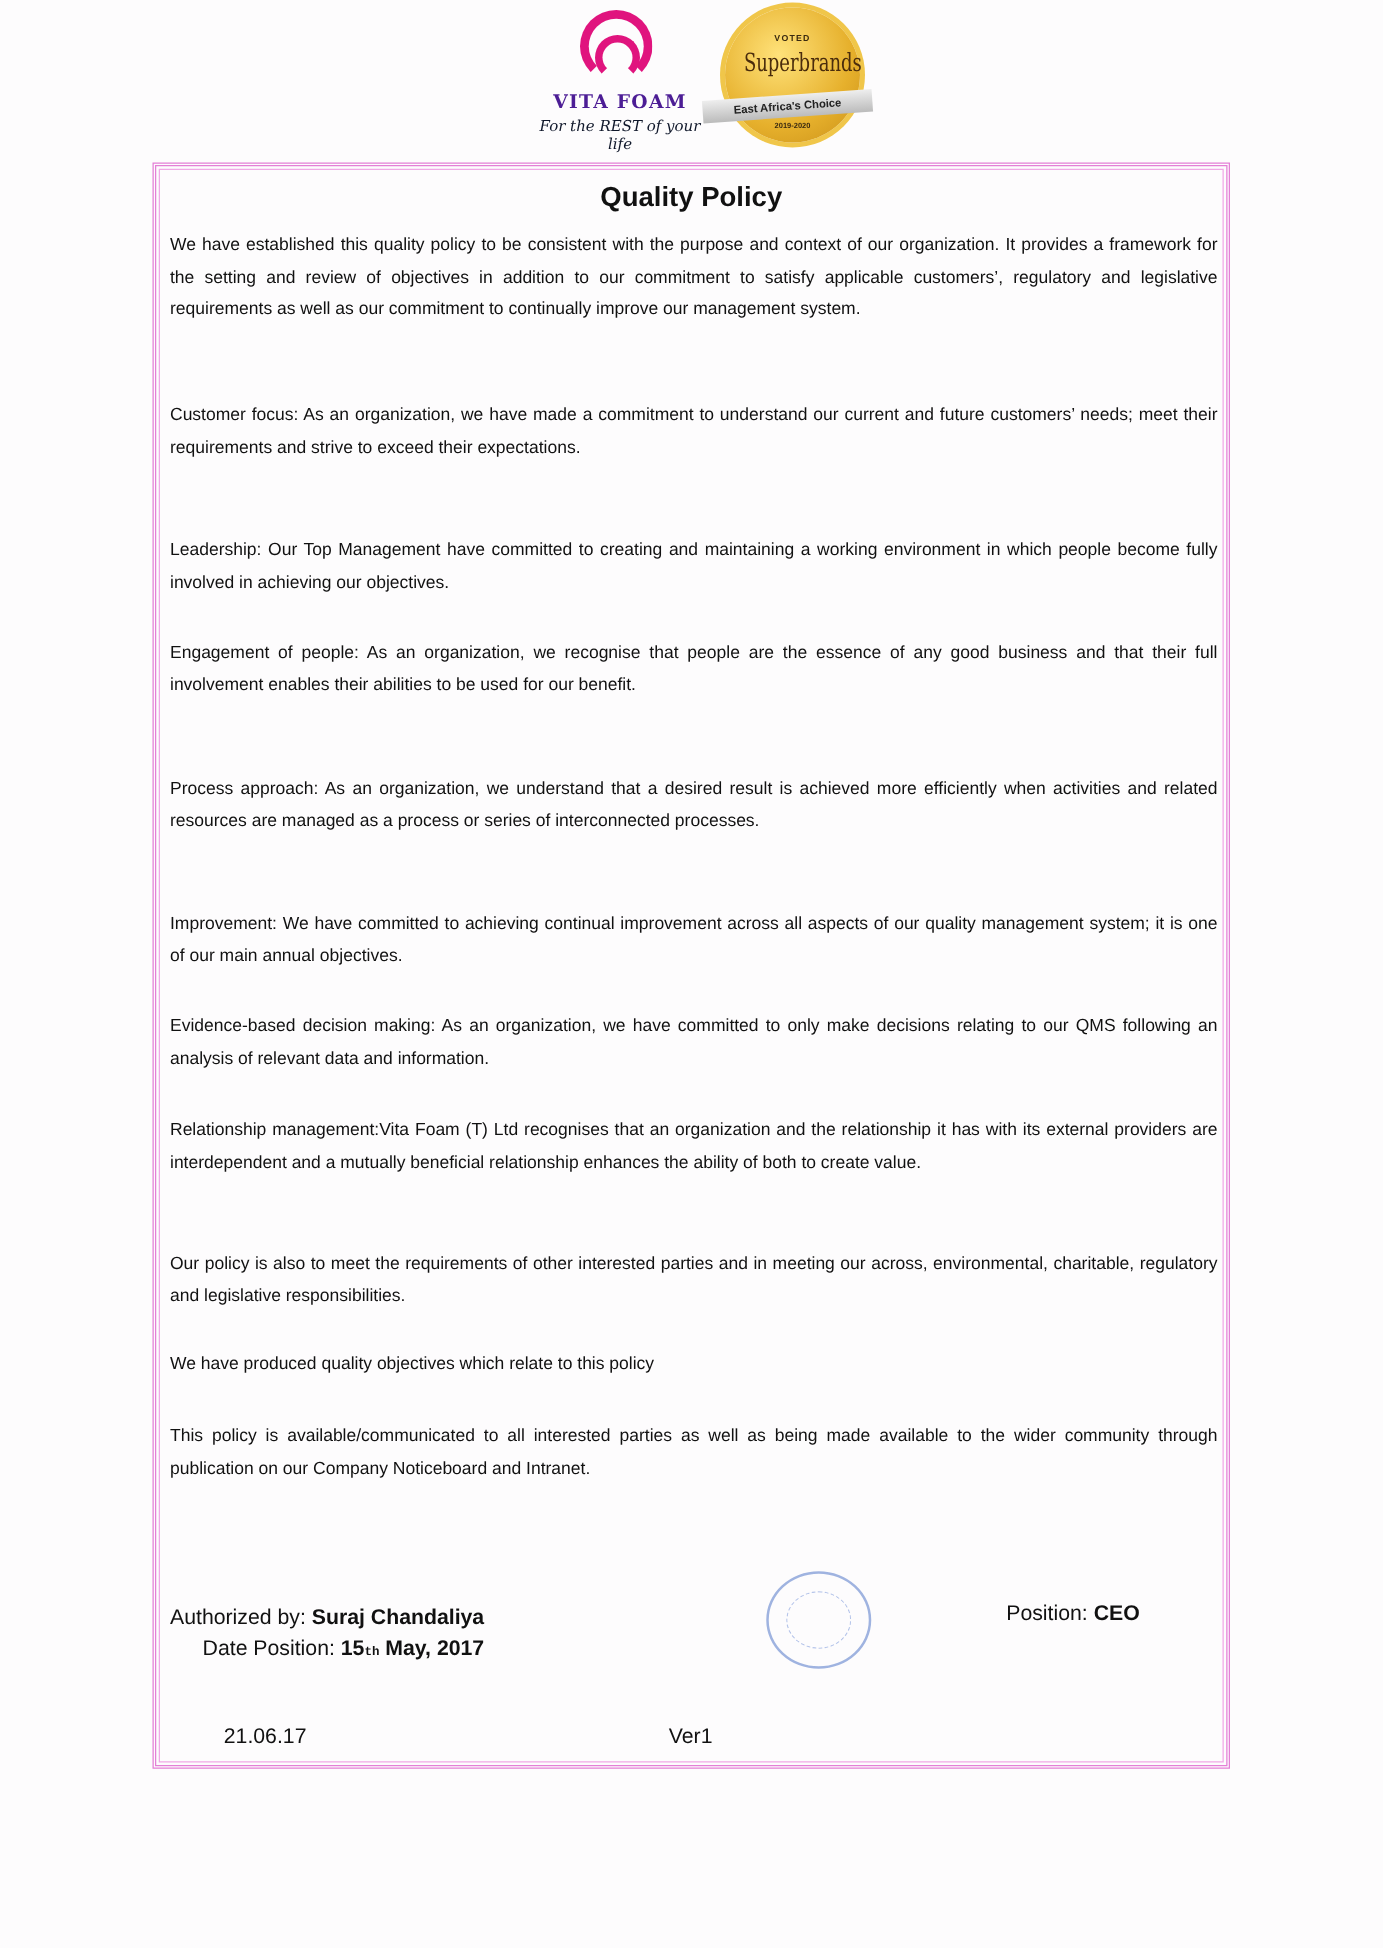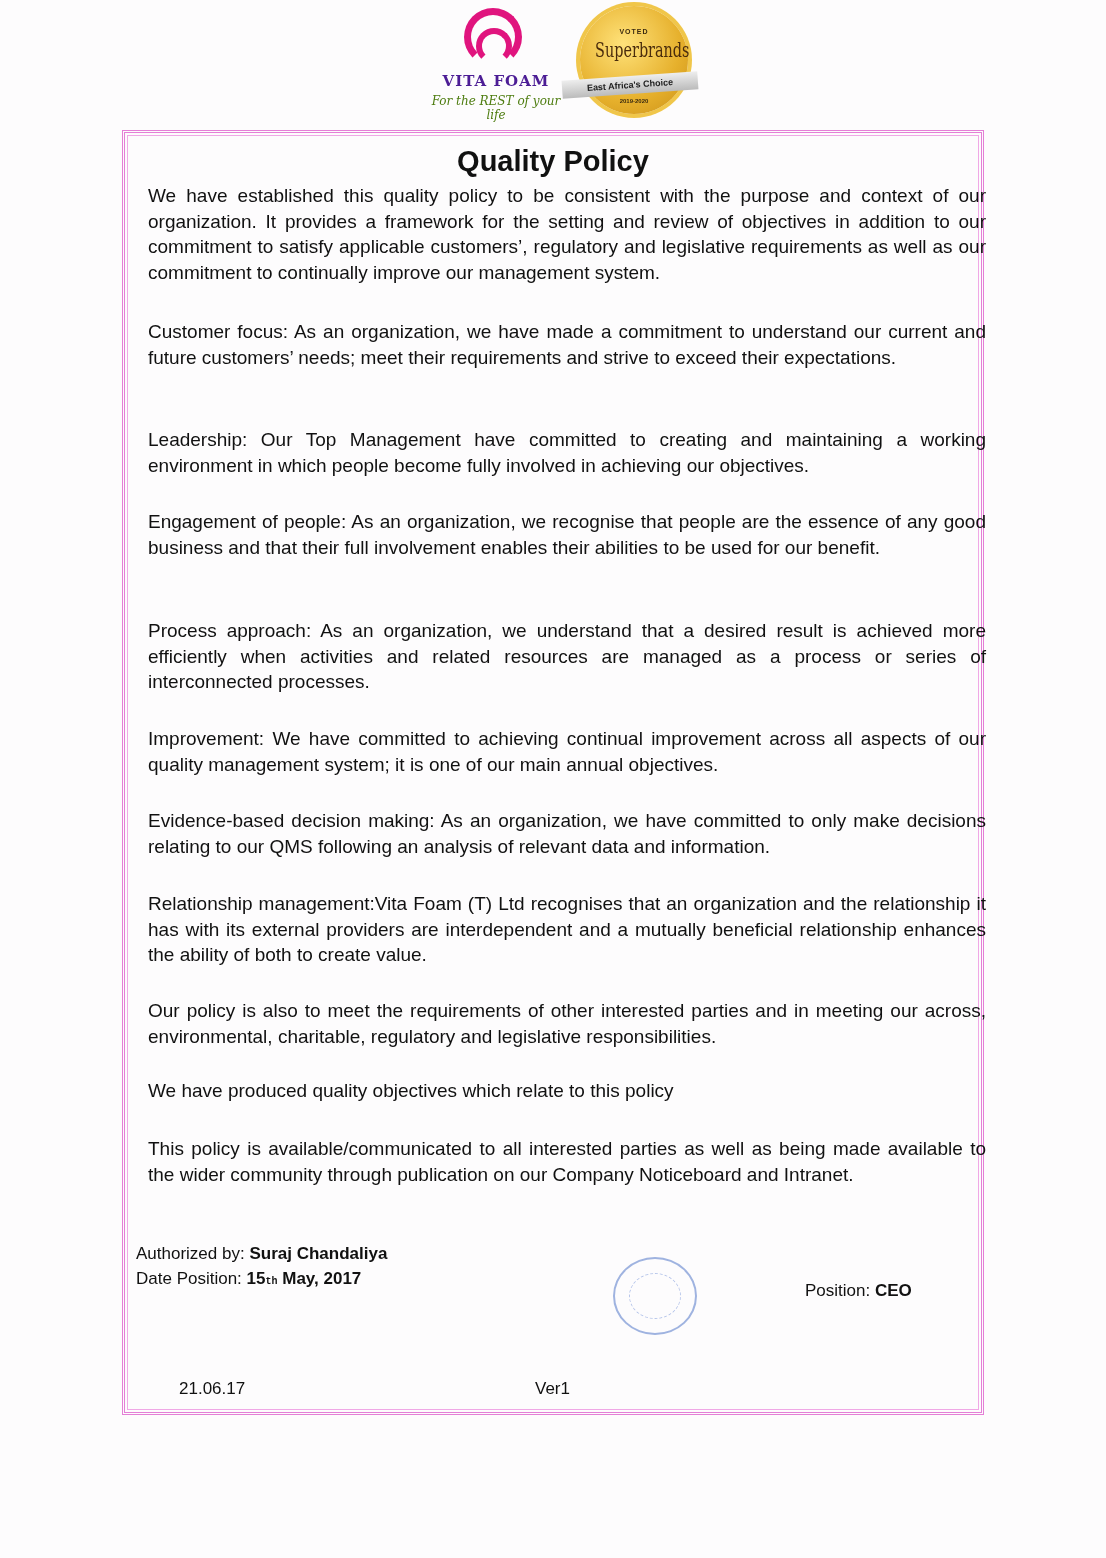--- a/index.html
+++ b/index.html
@@ -3,32 +3,32 @@
 <meta charset="utf-8">
 <style>
   html,body{margin:0;padding:0;background:#fdfcfd;}
   body{width:1106px;height:1558px;position:relative;font-family:"Liberation Sans",sans-serif;color:#111;overflow:hidden;}
   .header{position:absolute;left:420px;top:0;width:280px;height:125px;}
   .vf-logo{position:absolute;left:6px;top:6px;width:140px;height:112px;text-align:center;}
   .vf-arcs{position:relative;width:70px;height:60px;margin:0 auto;}
   .arc1{position:absolute;left:3px;top:2px;width:58px;height:58px;border-radius:50%;border:7px solid #e0147e;border-bottom-color:transparent;box-sizing:border-box;transform:rotate(0deg);}
   .arc2{position:absolute;left:15px;top:22px;width:36px;height:36px;border-radius:50%;border:6px solid #e0147e;border-bottom-color:transparent;box-sizing:border-box;}
   .vf-name{font-family:"DejaVu Serif",serif;font-weight:bold;font-size:15px;letter-spacing:1px;color:#4c1d95;margin-top:6px;}
-  .vf-tag{font-family:"DejaVu Serif",serif;font-style:italic;font-size:12px;color:#4d7c0f;margin-top:4px;}
+  .vf-tag{font-family:"DejaVu Serif",serif;font-style:italic;font-size:12px;color:#0f172a;margin-top:4px;}
   .sb-badge{position:absolute;left:150px;top:6px;width:120px;height:112px;}
   .sb-seal{position:absolute;left:10px;top:0;width:108px;height:108px;border-radius:50%;background:radial-gradient(circle at 40% 35%,#ffe27a,#e6b02c 60%,#c98f17);box-shadow:0 0 0 4px #f0c64a;}
   .sb-voted{position:absolute;left:0;right:0;top:22px;text-align:center;font-size:7px;font-weight:bold;letter-spacing:1px;color:#3a2a10;}
   .sb-title{position:absolute;left:0;right:0;top:32px;text-align:center;font-family:"DejaVu Serif",serif;font-size:20px;color:#4a2c0c;transform:scaleX(0.72);}
   .sb-ribbon{position:absolute;left:-8px;width:136px;top:70px;height:18px;background:linear-gradient(#eee,#bbb);transform:rotate(-4deg);text-align:center;font-size:9px;font-weight:bold;color:#222;line-height:18px;}
   .sb-years{position:absolute;left:0;right:0;top:92px;text-align:center;font-size:6px;font-weight:bold;color:#3a2a10;}
   .frame{position:absolute;left:122px;top:130px;width:862px;height:1285px;border:3px double #e47fd6;box-sizing:border-box;}
   .frame-inner{position:absolute;left:2px;top:2px;right:2px;bottom:2px;border:1px solid #f0a8e6;}
-  .title{position:absolute;left:0;right:0;top:12px;text-align:center;font-weight:bold;font-size:29px;}
-  .para{position:absolute;left:23px;width:838px;font-size:19px;line-height:25.6px;text-align:justify;}
-  .footer-left{position:absolute;left:11px;top:1108px;font-size:17px;line-height:25px;}
+  .title{position:absolute;left:0;right:0;top:12px;text-align:center;font-weight:bold;font-size:22px;}
+  .para{position:absolute;left:11px;width:838px;font-size:14px;line-height:25.6px;text-align:justify;}
+  .footer-left{position:absolute;left:11px;top:1148px;font-size:17px;line-height:25px;text-align:right;}
   .footer-pos{position:absolute;left:680px;top:1148px;font-size:17px;}
   .stamp{position:absolute;left:488px;top:1124px;width:84px;height:78px;border-radius:50%;border:2px solid #9fb3e0;box-sizing:border-box;}
   .stamp-in{position:absolute;left:14px;top:14px;right:14px;bottom:14px;border-radius:50%;border:1px dashed #b6c5ea;}
   .foot-date{position:absolute;left:11px;top:1246px;font-size:17px;margin-left:43px;}
   .foot-ver{position:absolute;left:410px;top:1246px;font-size:17px;text-align:center;}
   b{font-weight:bold;}
   sub.th{font-size:10px;vertical-align:baseline;font-weight:bold;font-family:Liberation Mono, monospace;}
 </style>
 </head>
 <body>

